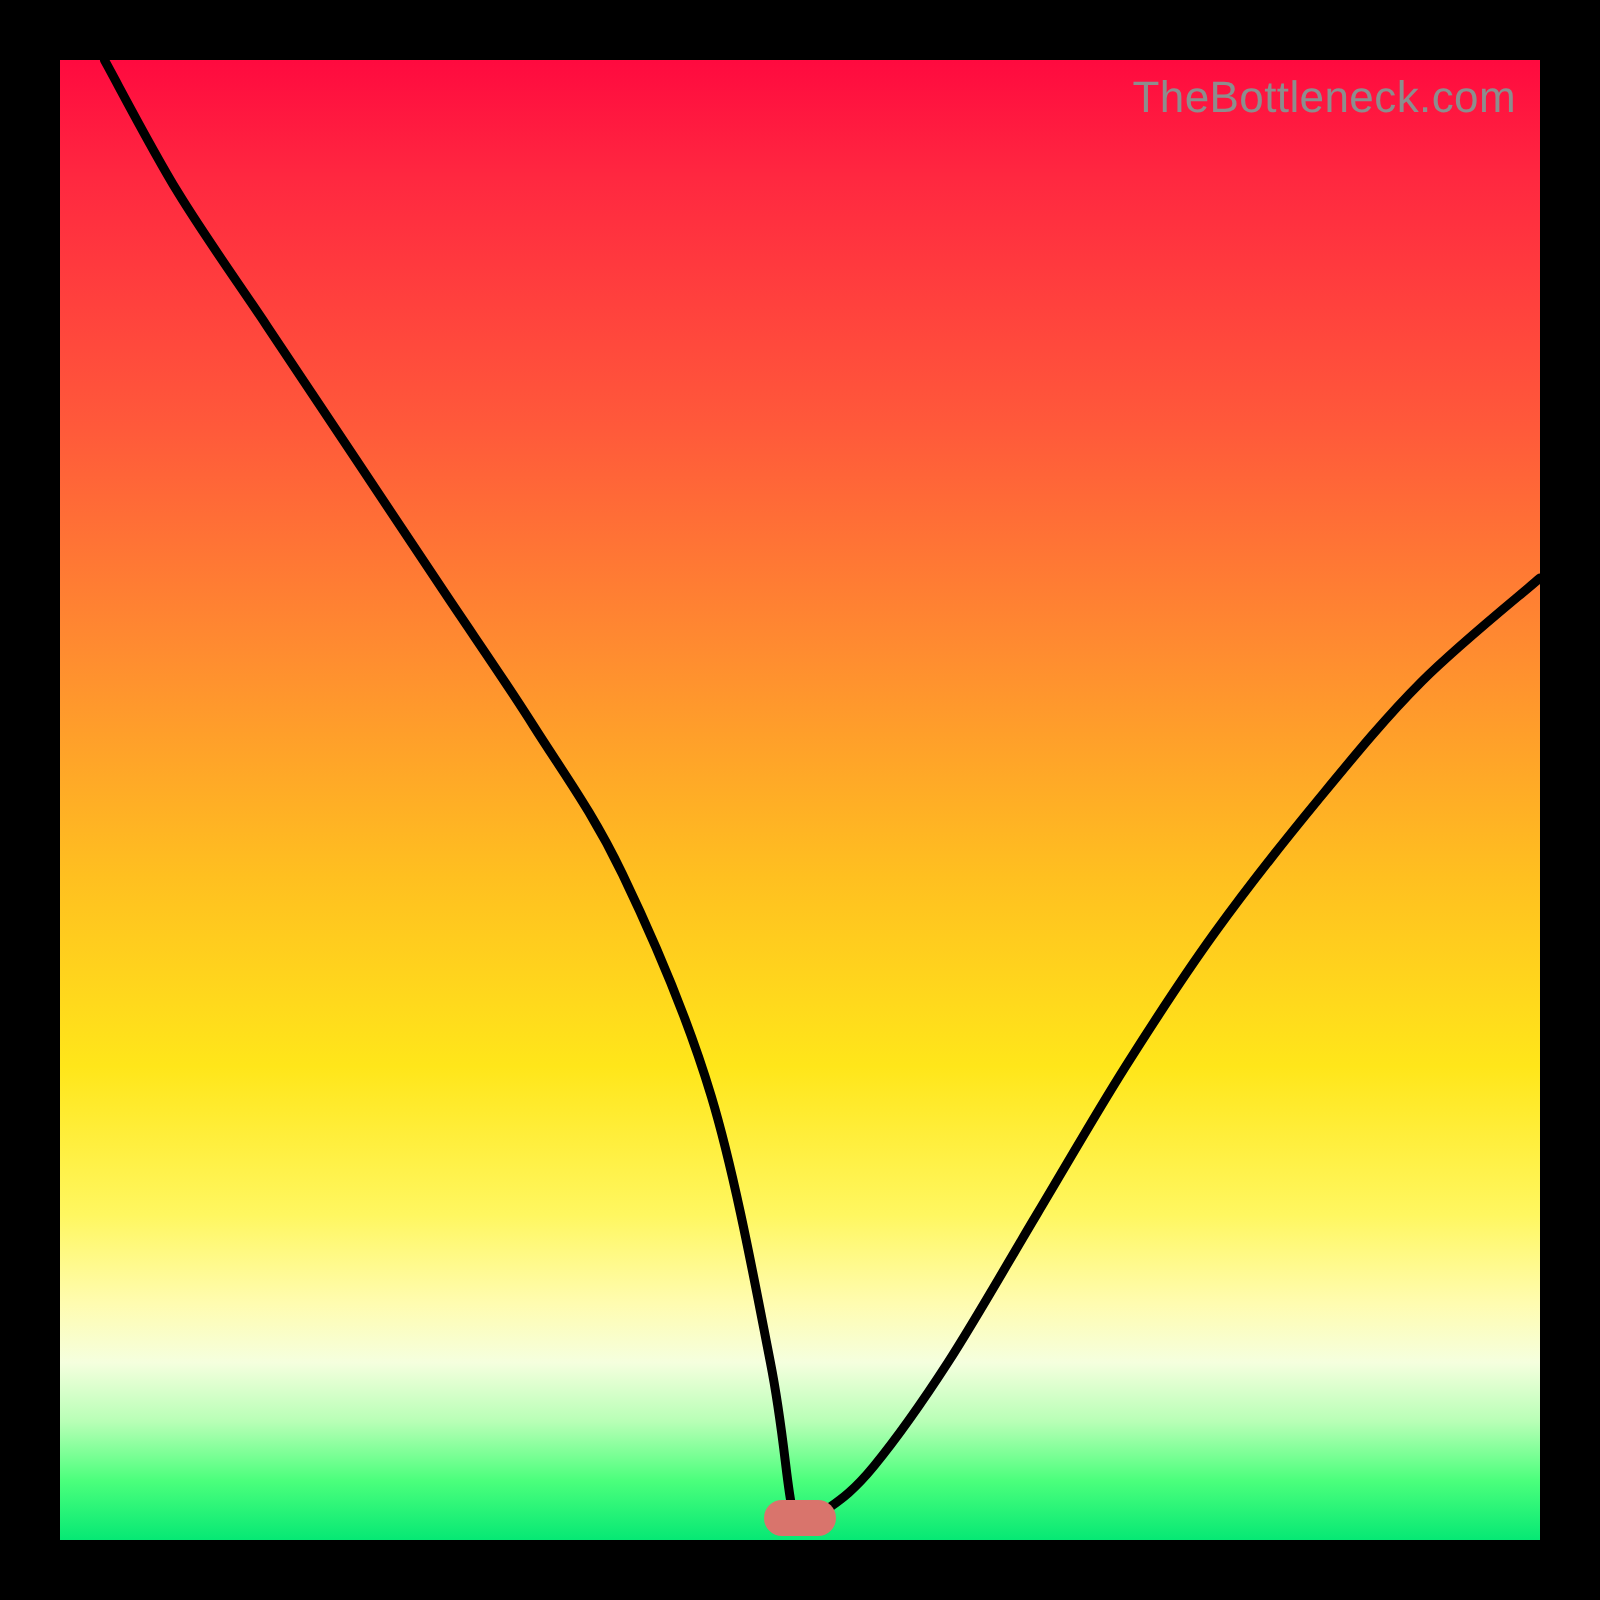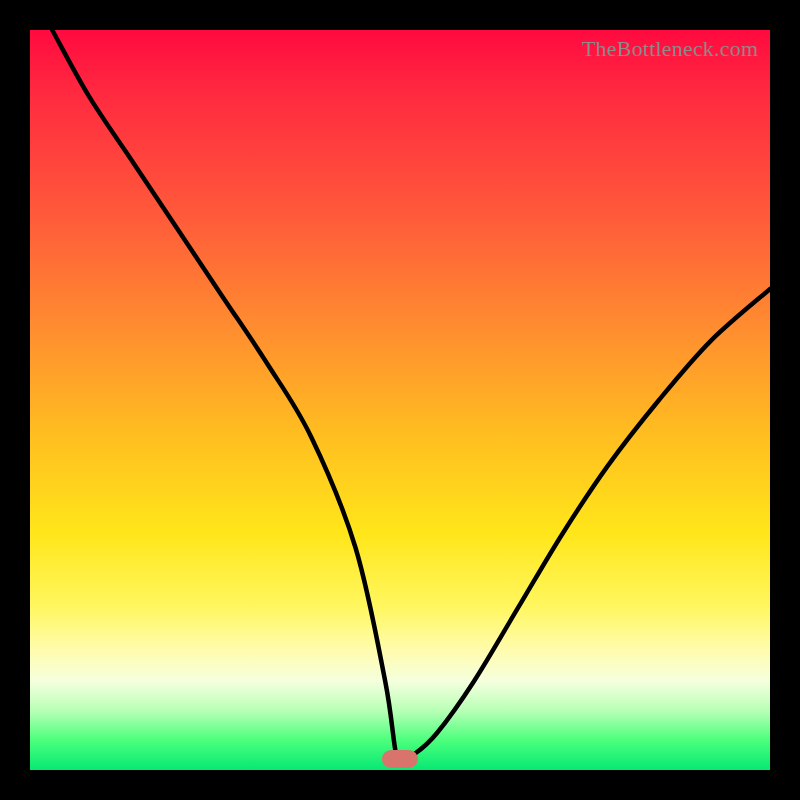--- a/index.html
+++ b/index.html
@@ -9,21 +9,20 @@
     height: 800px;
     background: #000;
     font-family: Arial, Helvetica, sans-serif;
     overflow: hidden;
   }
   .stage {
     position: relative;
     width: 800px;
     height: 800px;
     background: #000;
-    font-family: Liberation Serif, serif;
   }
   .plot-area {
     position: absolute;
     left: 30px;
     top: 30px;
     width: 740px;
     height: 740px;
     
     background: linear-gradient(
       to bottom,

